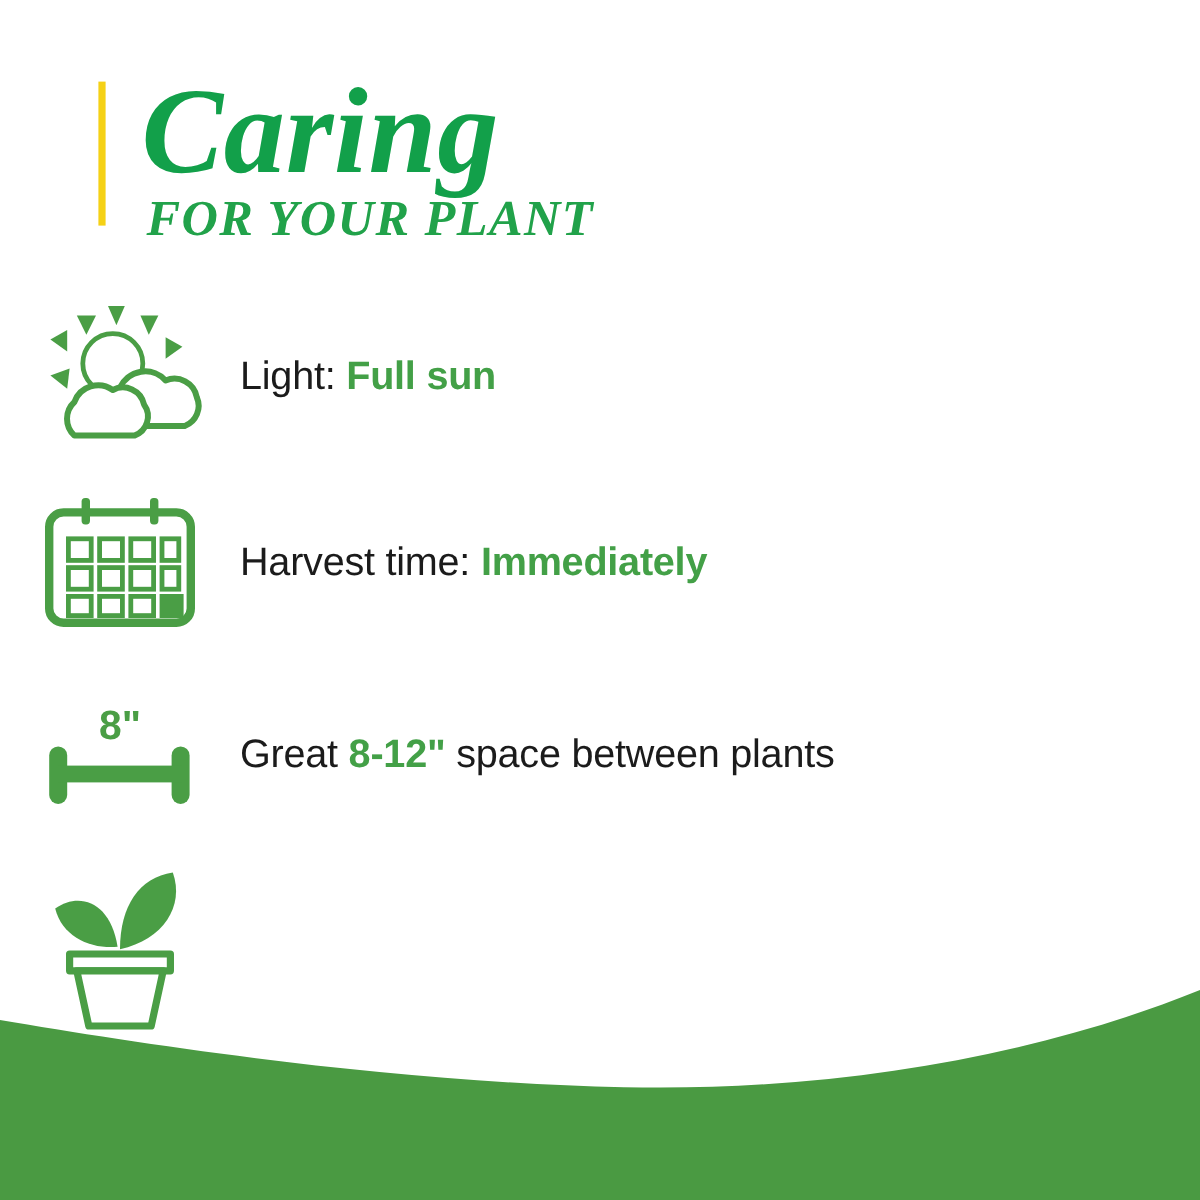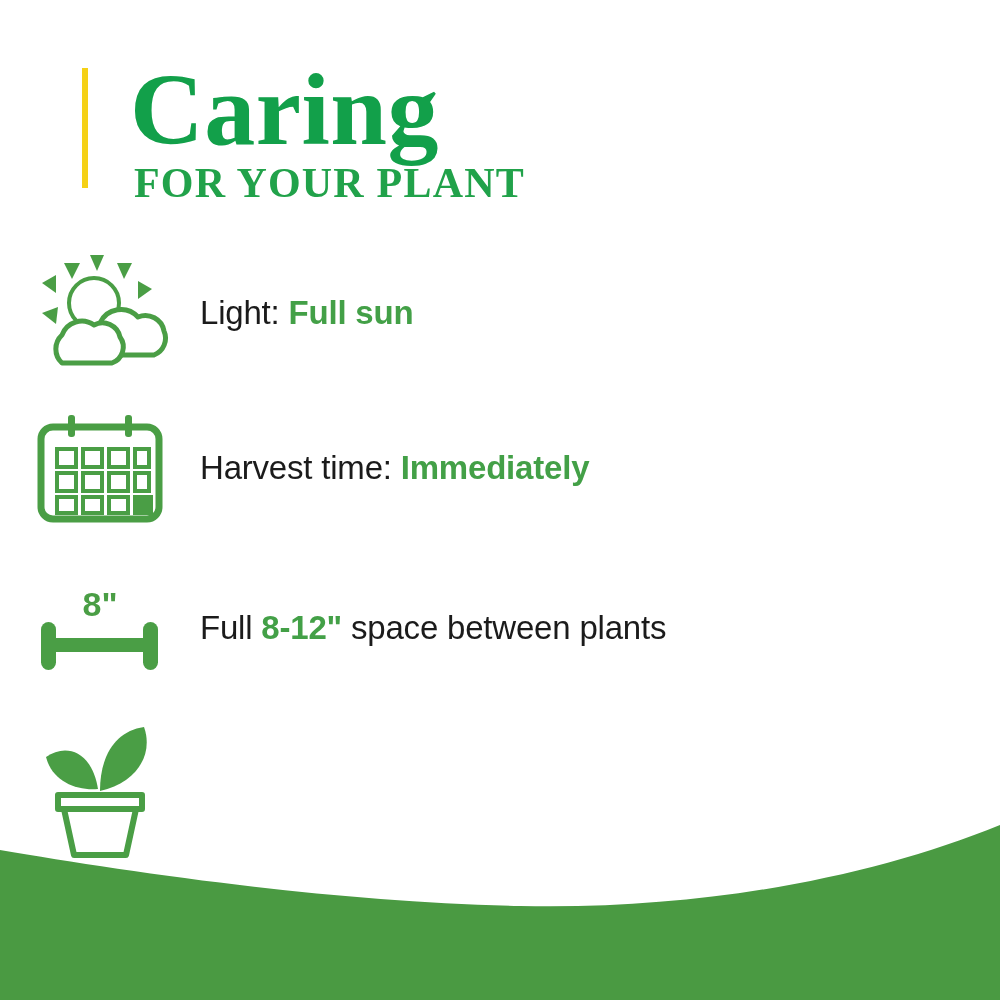--- a/index.html
+++ b/index.html
@@ -29,22 +29,23 @@
   #accent-bar {
     position: absolute;
     left: 0px;
     top: 6px;
     width: 6px;
     height: 120px;
     background: #f5d116;
   }
   #title-block {
     position: absolute;
-    left: 48px;
+    left: 36px;
     top: 0px;
+    font-style: italic;
   }
   #page-title {
     font-family: "Liberation Serif", "DejaVu Serif", serif;
     font-weight: 700;
     font-size: 102px;
     line-height: 0.94;
     color: #12a04a;
     letter-spacing: 0.5px;
     margin: 0;
     padding: 0;
@@ -192,21 +193,21 @@
     <div class="care-row" id="row-spacing">
       <div class="row-icon">
         <svg width="150" height="100" viewBox="0 0 150 100" xmlns="http://www.w3.org/2000/svg">
           <text x="75" y="38" text-anchor="middle" font-family="Liberation Sans, sans-serif" font-size="34" font-weight="700" fill="#4a9e45">8"</text>
           <rect x="16" y="44" width="15" height="48" rx="7.5" fill="#4a9e45"></rect>
           <rect x="118" y="44" width="15" height="48" rx="7.5" fill="#4a9e45"></rect>
           <rect x="24" y="60" width="102" height="14" fill="#4a9e45"></rect>
         </svg>
       </div>
       <div class="row-text">
-        <span>Full</span>
+        <span>Great</span>
         <span class="hl">8-12"</span>
         <span>space between plants</span>
       </div>
     </div>
 
     <div class="care-row" id="row-location">
       <div class="row-icon">
         <svg width="140" height="140" viewBox="0 0 140 140" xmlns="http://www.w3.org/2000/svg">
 
           <path d="M68,68 C46,70 22,60 16,36 C36,22 62,30 68,68 Z" fill="#4a9e45"></path>

